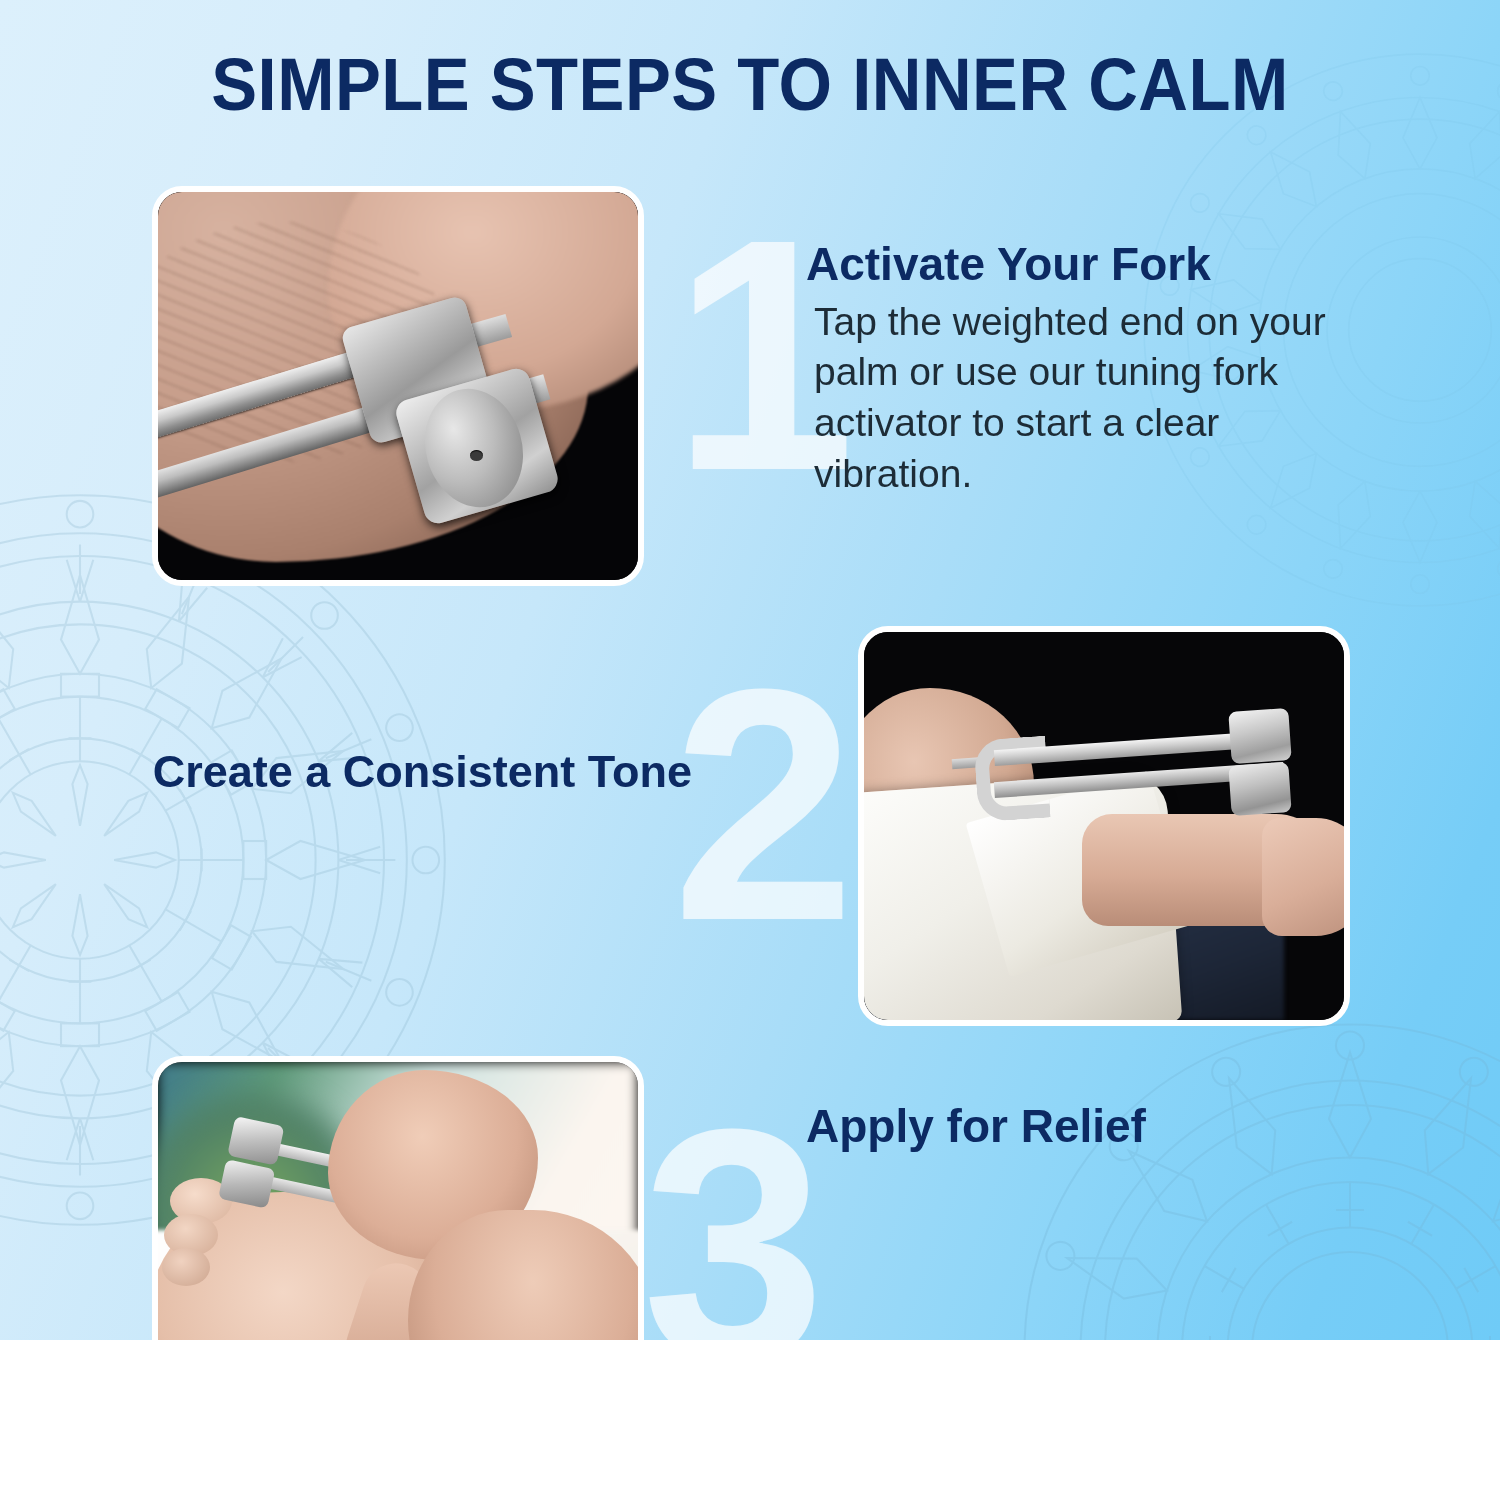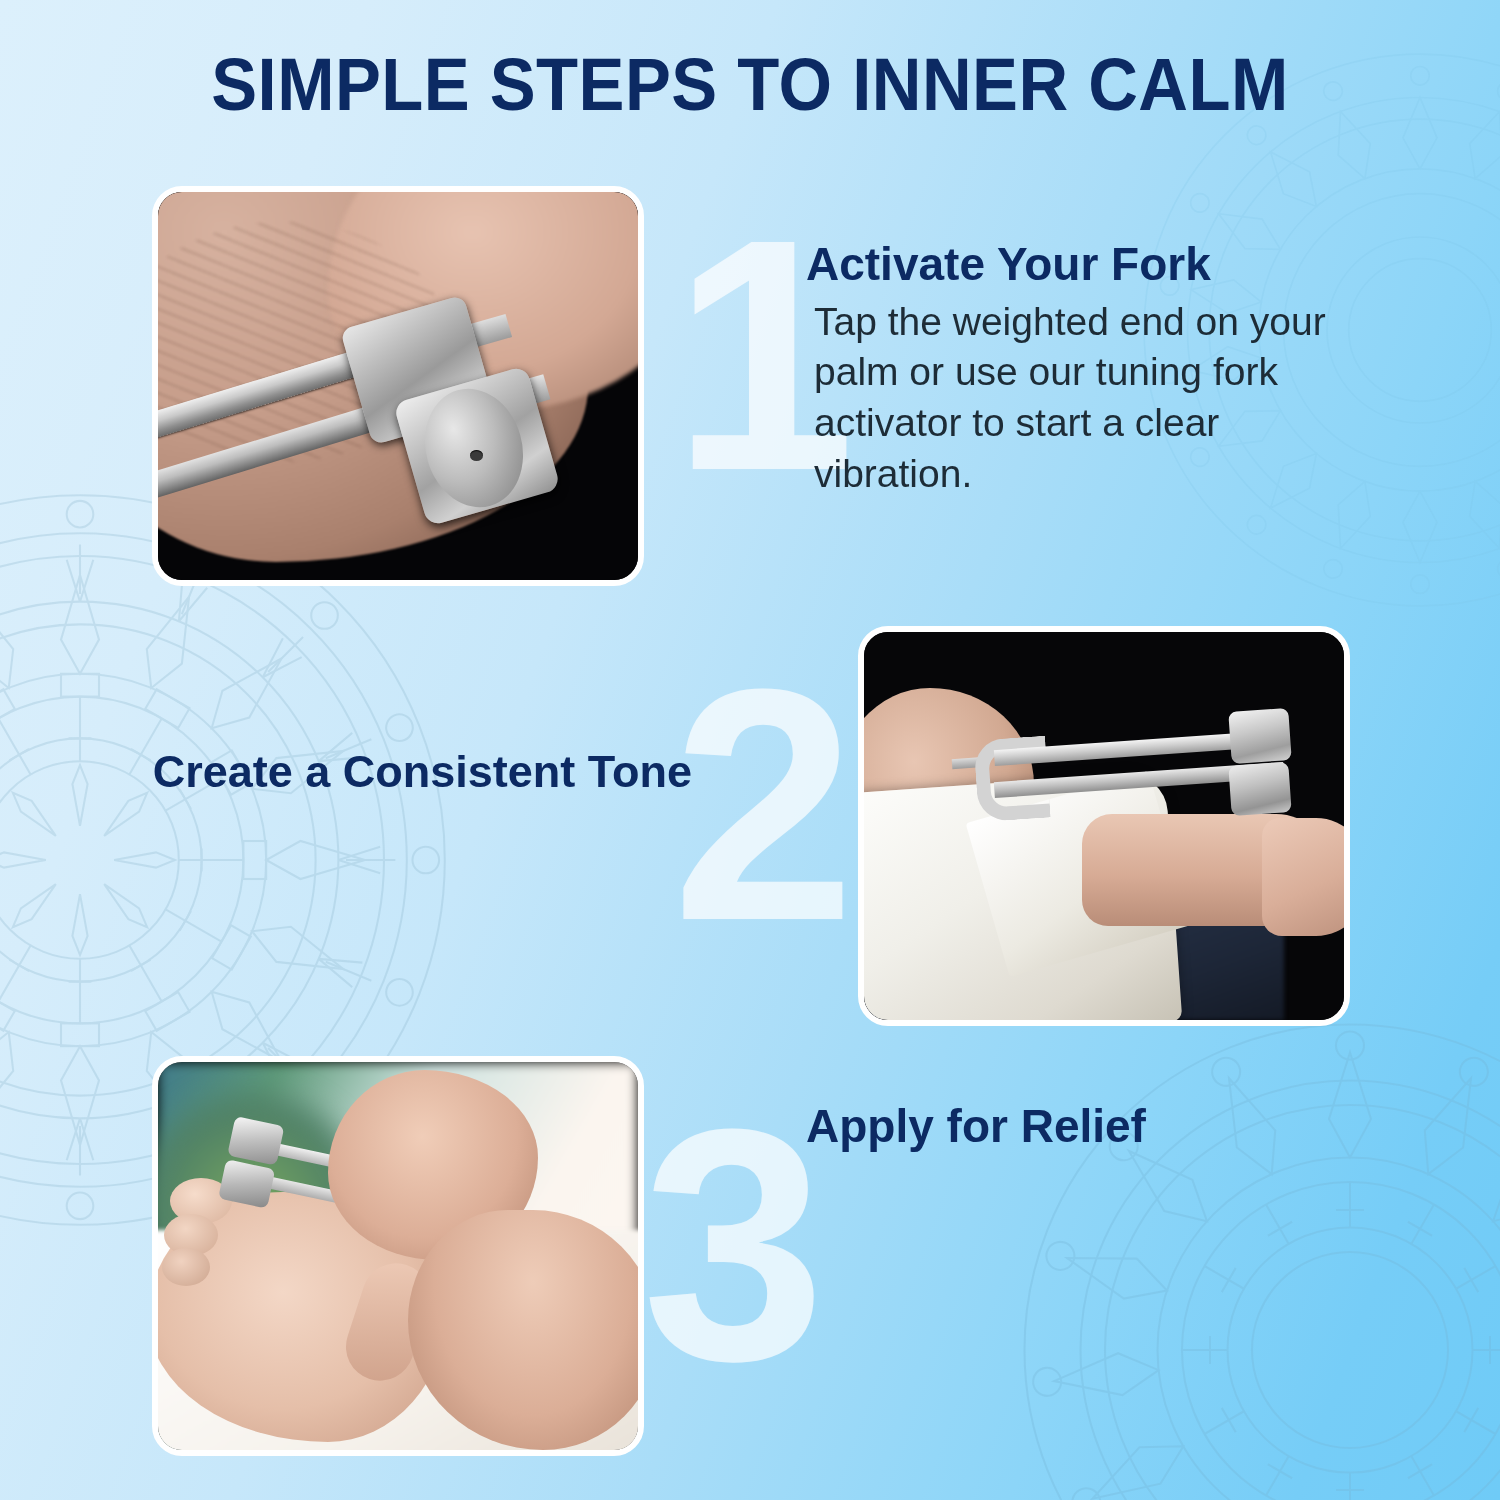--- a/index.html
+++ b/index.html
@@ -4,21 +4,21 @@
 <style>
   html, body {
     margin: 0;
     padding: 0;
     background: #ffffff;
   }
 
   #poster {
     position: relative;
     width: 1500px;
-    height: 1500px;
+    height: 1340px;
     overflow: hidden;
     font-family: "Liberation Sans", sans-serif;
     background:
       linear-gradient(110deg,
         #dcf0fc 0%,
         #d6edfb 18%,
         #c6e7fa 38%,
         #a9ddf8 58%,
         #8cd5f8 76%,
         #76cdf7 90%,

